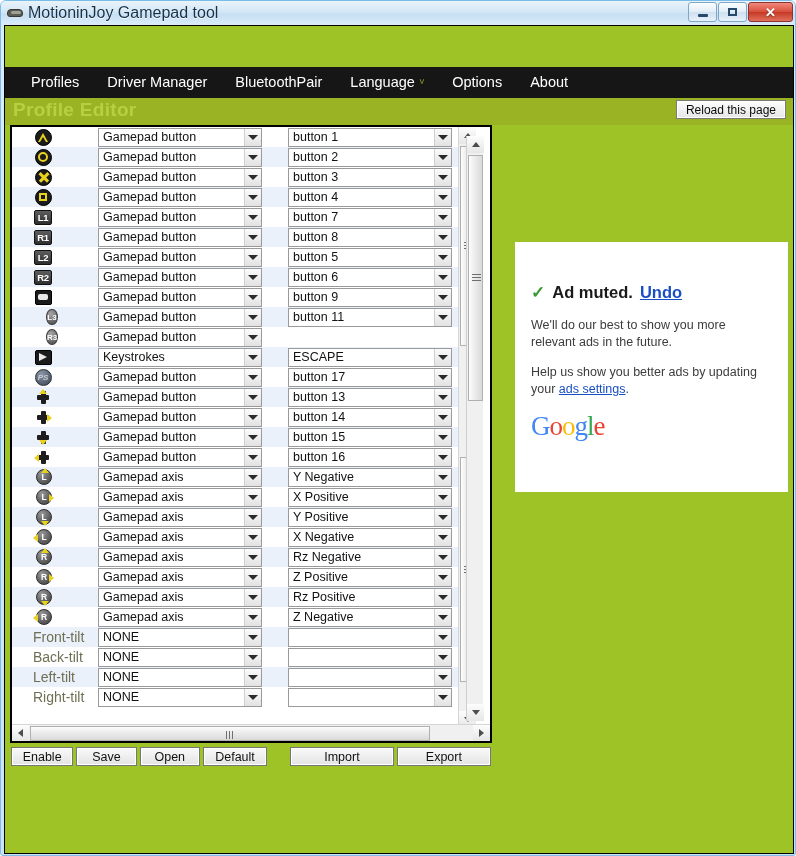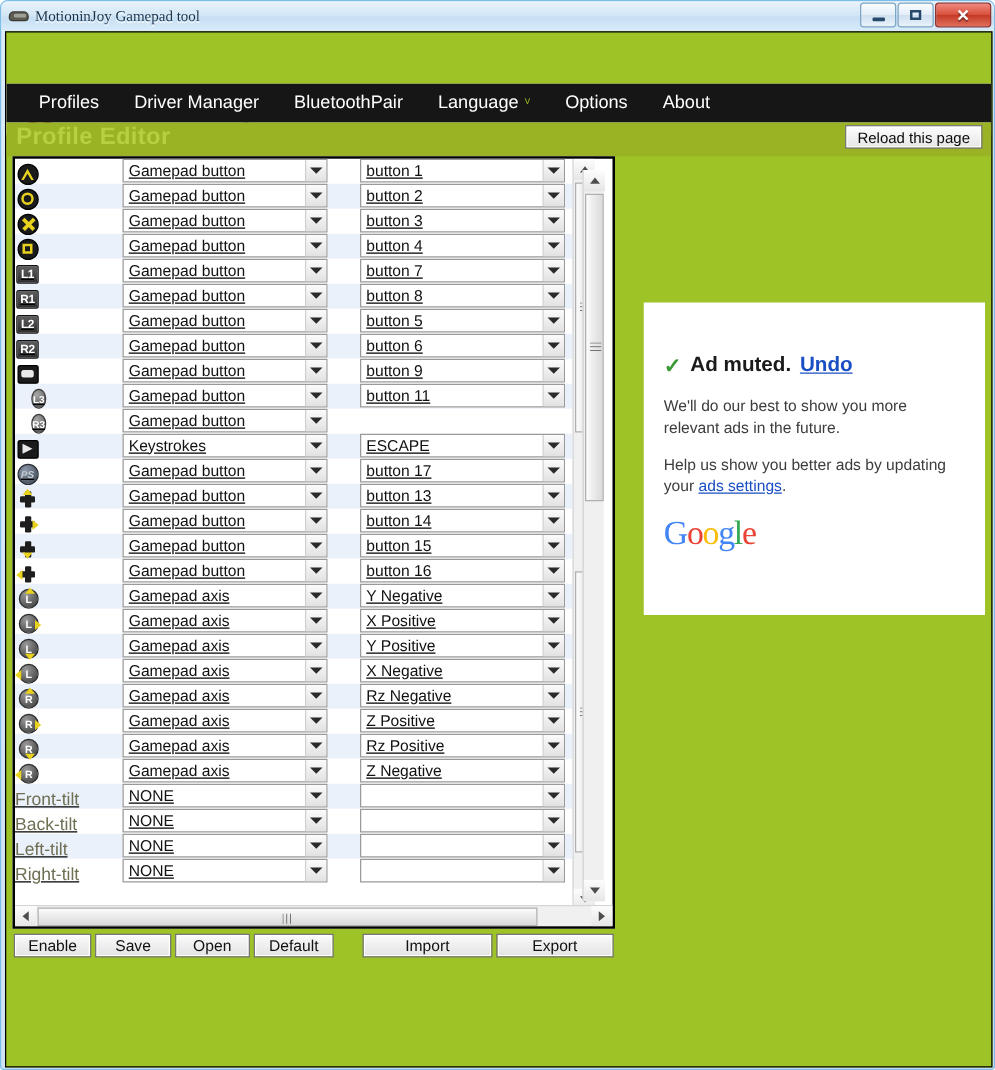--- a/index.html
+++ b/index.html
@@ -36,24 +36,23 @@
   #title-icon .pad {
     position: absolute; left: 0; top: 4px; width: 16px; height: 8px;
     background: #5c5c52; border-radius: 4px 4px 3px 3px;
     border: 1px solid #3a3a33;
   }
   #title-icon .pad:after {
     content:''; position:absolute; left:3px; top:1px; width:10px; height:3px;
     background:#9fa096; border-radius:2px;
   }
   #title-text {
-    font-size: 12px; color: #15324b; font-weight: normal;
+    font-size: 16px; color: #15324b; font-weight: normal;
     text-shadow: 0 1px 0 rgba(255,255,255,.8);
     white-space: nowrap;
-    font-family: Liberation Serif, serif;
   }
   #win-buttons {
     position: absolute; right: 4px; top: 1px;
     display: flex; gap: 1px;
   }
   .winbtn {
     width: 29px; height: 20px;
     border: 1px solid #7fa7c4;
     border-radius: 3px;
     background: linear-gradient(180deg,#fbfdff 0%, #e3eef8 48%, #cfe0ef 52%, #e8f2fb 100%);
@@ -255,28 +254,27 @@
   }
 
   
   #table-wrap {
     position:absolute; left:0; top:0;
     width:446px; height:601px;
     overflow:hidden;
   }
   .maprow {
     height: 20px;
-    display: flex; 
+    display: flex; align-items: center;
     background: #ffffff;
-    text-decoration: underline;
   }
   .maprow.alt { background: #eaf1fb; }
   .cell-icon {
     width: 86px; flex: none;
-    display:flex; align-items:center; padding-left:0;
+    display:flex; align-items:center; padding-left:21px;
     height:24px;
   }
   .cell-icon .tiltlabel {
     font-size: 14px; color: #6f6f53;
     line-height: 20px;
   }
   .cell-sel1 { width: 168px; flex:none; }
   .cell-gap  { width: 22px; flex:none; }
   .cell-sel2 { width: 168px; flex:none; }
 

